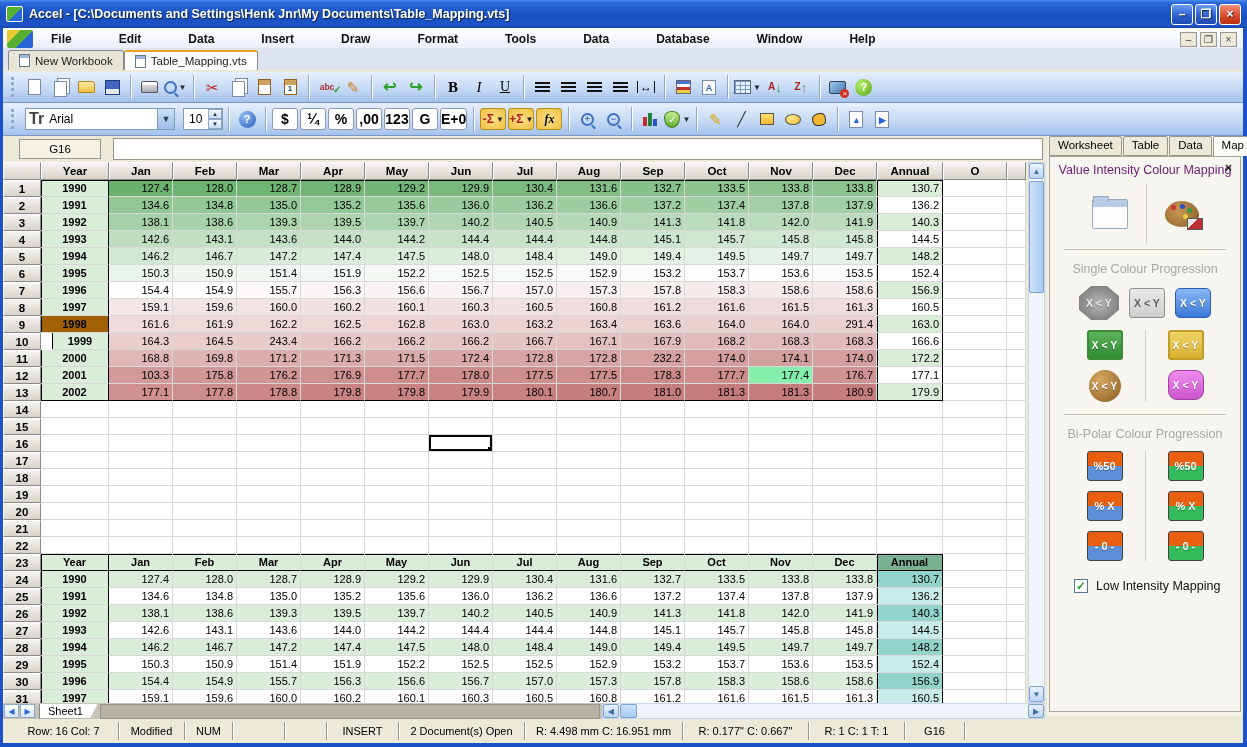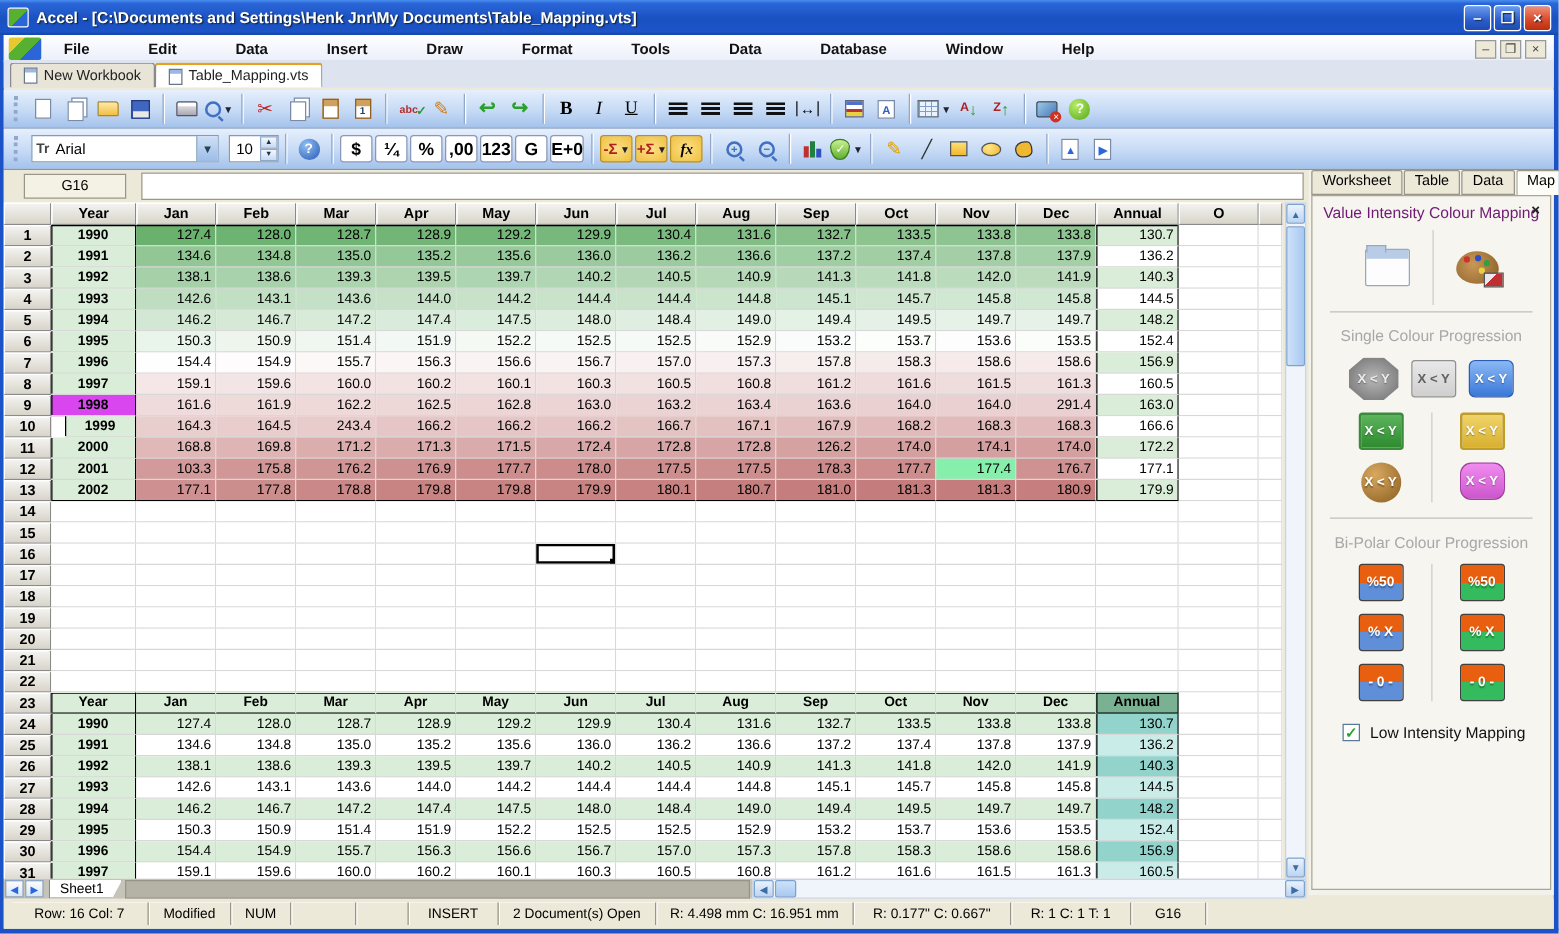--- a/index.html
+++ b/index.html
@@ -97,21 +97,21 @@
   .ic-shield { width:16px; height:17px; color:#fff; font-size:10px; line-height:16px;
     background:linear-gradient(#c8f090,#60b030); border:1px solid #3a7a18; border-radius:50% 50% 50% 50%/35% 35% 62% 62%; }
   .ic-pencil { color:#e0a000; font-size:15px; }
   .ic-line { color:#333; font-size:14px; }
   .ic-rectshape { width:14px; height:12px; background:linear-gradient(#ffe070,#f0b830); border:1px solid #555; }
   .ic-ovalshape { width:16px; height:11px; background:radial-gradient(circle at 35% 30%,#ffe88a,#f0b830); border:1px solid #555; border-radius:50%; }
   .ic-freeshape { width:14px; height:13px; background:#f0b830; border:1px solid #333; border-radius:60% 30% 55% 40%/50% 60% 35% 55%; }
   .ic-pagearrow { width:14px; height:17px; background:#fff; border:1px solid #7a8aa8; color:#2868d8; font-size:9px; line-height:16px; font-weight:bold; }
 
   .font-combo { display:flex; align-items:center; background:#fff; border:1px solid #7f9db9; height:22px; width:150px; margin-left:4px; font-size:12px; padding-left:3px; }
-  .tt-ico { font-weight:bold; font-size:11px; color:#444; margin-right:5px; }
+  .tt-ico { font-weight:bold; font-size:16px; color:#444; margin-right:5px; }
   .combo-arrow { margin-left:auto; width:17px; height:20px; background:linear-gradient(#cfe0f5,#9cbce8); border-left:1px solid #7f9db9; color:#245; font-size:9px; text-align:center; line-height:20px; }
   .size-box { display:flex; align-items:center; background:#fff; border:1px solid #7f9db9; height:22px; width:40px; margin-left:8px; font-size:12px; padding-left:5px; }
   .spin { margin-left:auto; display:flex; flex-direction:column; width:14px; }
   .spin span { height:10px; background:linear-gradient(#f4f8ff,#c8daf2); border:1px solid #90a8c8; font-size:6px; line-height:9px; text-align:center; color:#234; }
 
   
   .formularow { position:absolute; left:3px; top:136px; width:1044px; height:26px; background:#ece9d8;
     display:flex; align-items:center; }
   .namebox { width:82px; height:20px; margin-left:16px; background:#f4f2e4; border:1px solid #9a9687;
     font-size:11.5px; text-align:center; line-height:18px; }
@@ -589,21 +589,21 @@
       <div class="c num" style="background: rgb(242, 225, 225);">160.5</div>
       <div class="c num" style="background: rgb(241, 223, 223);">160.8</div>
       <div class="c num" style="background: rgb(240, 221, 221);">161.2</div>
       <div class="c num" style="background: rgb(239, 219, 219);">161.6</div>
       <div class="c num" style="background: rgb(239, 220, 220);">161.5</div>
       <div class="c num" style="background: rgb(240, 221, 221);">161.3</div>
       <div class="c num" style="background: rgb(255, 255, 255); box-shadow: rgb(0, 0, 0) 1px 0px 0px inset; border-right-color: rgb(0, 0, 0);">160.5</div>
       <div class="c"></div>
       <div class="c"></div>
       <div class="rh">9</div>
-      <div class="c yr" style="background: #d946ef; box-shadow: rgb(0, 0, 0) 1px 0px 0px inset; border-right-color: rgb(0, 0, 0);">1998</div>
+      <div class="c yr" style="background: #a16207; box-shadow: rgb(0, 0, 0) 1px 0px 0px inset; border-right-color: rgb(0, 0, 0);">1998</div>
       <div class="c num" style="background: rgb(239, 219, 219);">161.6</div>
       <div class="c num" style="background: rgb(239, 218, 218);">161.9</div>
       <div class="c num" style="background: rgb(238, 216, 216);">162.2</div>
       <div class="c num" style="background: rgb(237, 215, 215);">162.5</div>
       <div class="c num" style="background: rgb(237, 213, 213);">162.8</div>
       <div class="c num" style="background: rgb(236, 212, 212);">163.0</div>
       <div class="c num" style="background: rgb(236, 211, 211);">163.2</div>
       <div class="c num" style="background: rgb(235, 211, 211);">163.4</div>
       <div class="c num" style="background: rgb(235, 210, 210);">163.6</div>
       <div class="c num" style="background: rgb(234, 208, 208);">164.0</div>
@@ -632,21 +632,21 @@
       <div class="rh">11</div>
       <div class="c yr" style="background: rgb(217, 237, 216); box-shadow: rgb(0, 0, 0) 1px 0px 0px inset; border-right-color: rgb(0, 0, 0);">2000</div>
       <div class="c num" style="background: rgb(224, 184, 184);">168.8</div>
       <div class="c num" style="background: rgb(222, 180, 180);">169.8</div>
       <div class="c num" style="background: rgb(219, 173, 173);">171.2</div>
       <div class="c num" style="background: rgb(218, 172, 172);">171.3</div>
       <div class="c num" style="background: rgb(218, 171, 171);">171.5</div>
       <div class="c num" style="background: rgb(216, 167, 167);">172.4</div>
       <div class="c num" style="background: rgb(215, 165, 165);">172.8</div>
       <div class="c num" style="background: rgb(215, 165, 165);">172.8</div>
-      <div class="c num" style="background: rgb(213, 161, 161);">126.2</div>
+      <div class="c num" style="background: rgb(213, 161, 161);">232.2</div>
       <div class="c num" style="background: rgb(213, 159, 159);">174.0</div>
       <div class="c num" style="background: rgb(212, 159, 159);">174.1</div>
       <div class="c num" style="background: rgb(213, 159, 159);">174.0</div>
       <div class="c num" style="background: rgb(217, 237, 216); box-shadow: rgb(0, 0, 0) 1px 0px 0px inset; border-right-color: rgb(0, 0, 0);">172.2</div>
       <div class="c"></div>
       <div class="c"></div>
       <div class="rh">12</div>
       <div class="c yr" style="background: rgb(217, 237, 216); box-shadow: rgb(0, 0, 0) 1px 0px 0px inset; border-right-color: rgb(0, 0, 0);">2001</div>
       <div class="c num" style="background: rgb(210, 154, 154);">103.3</div>
       <div class="c num" style="background: rgb(209, 151, 151);">175.8</div>

